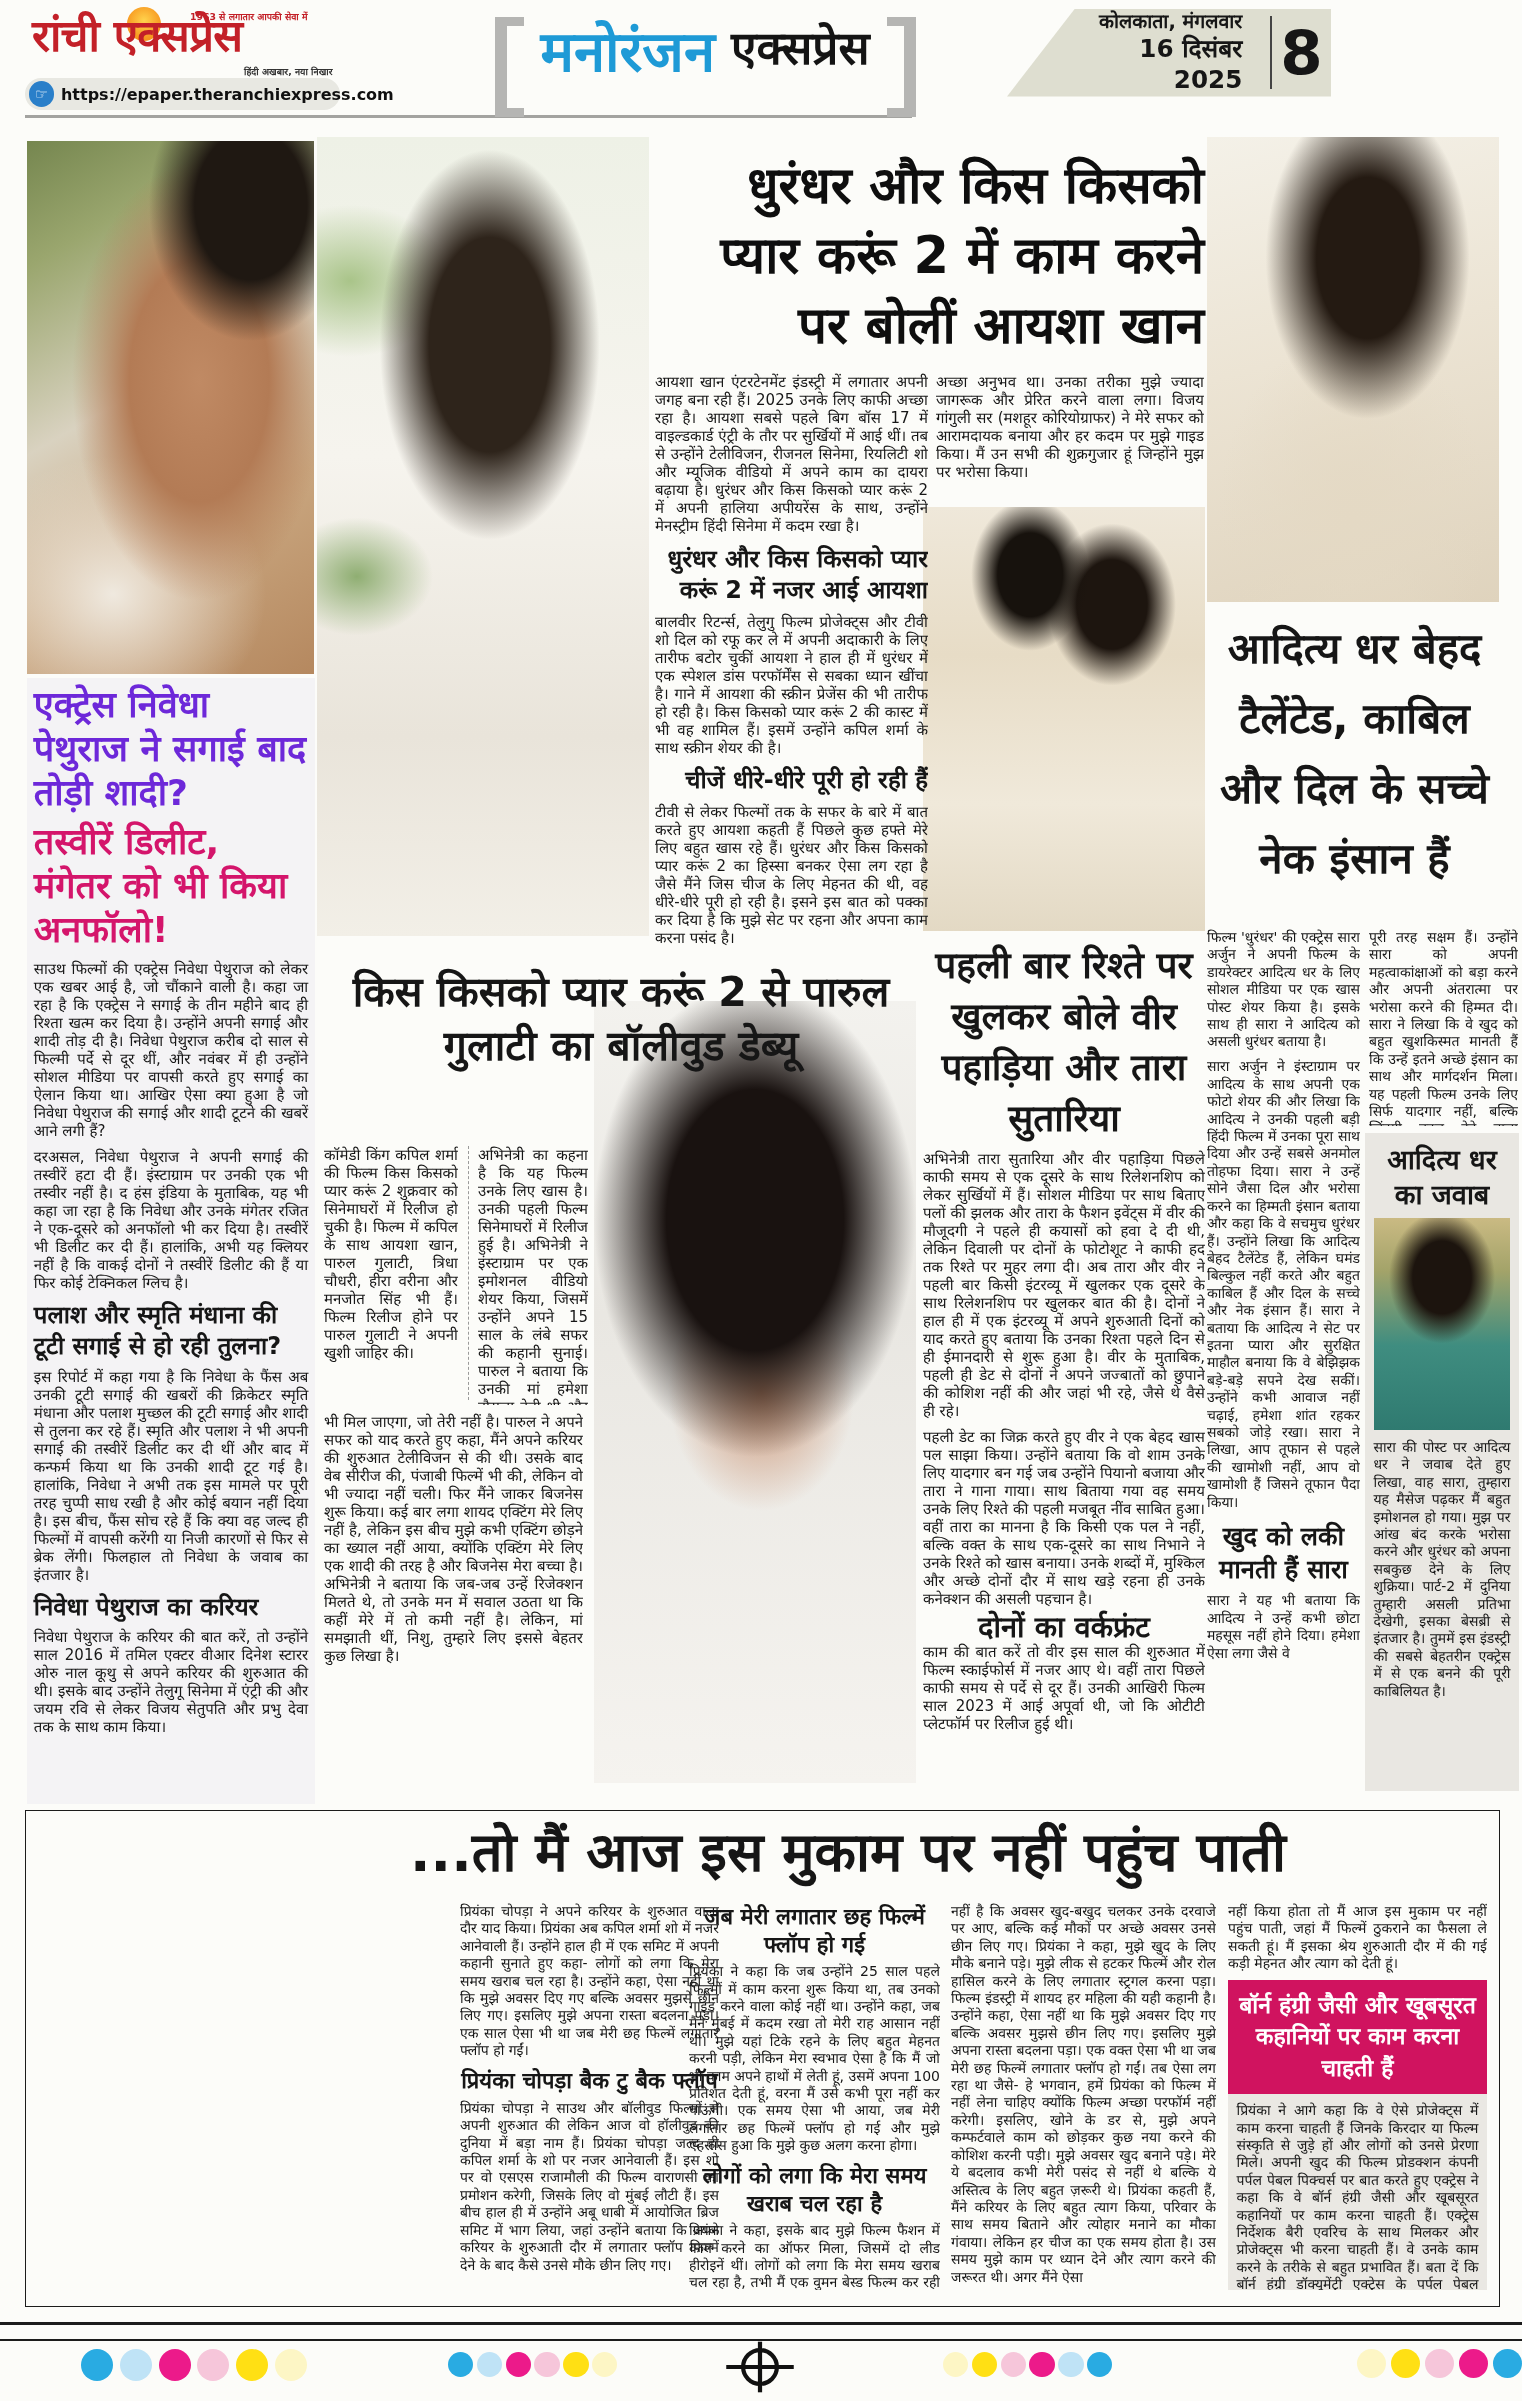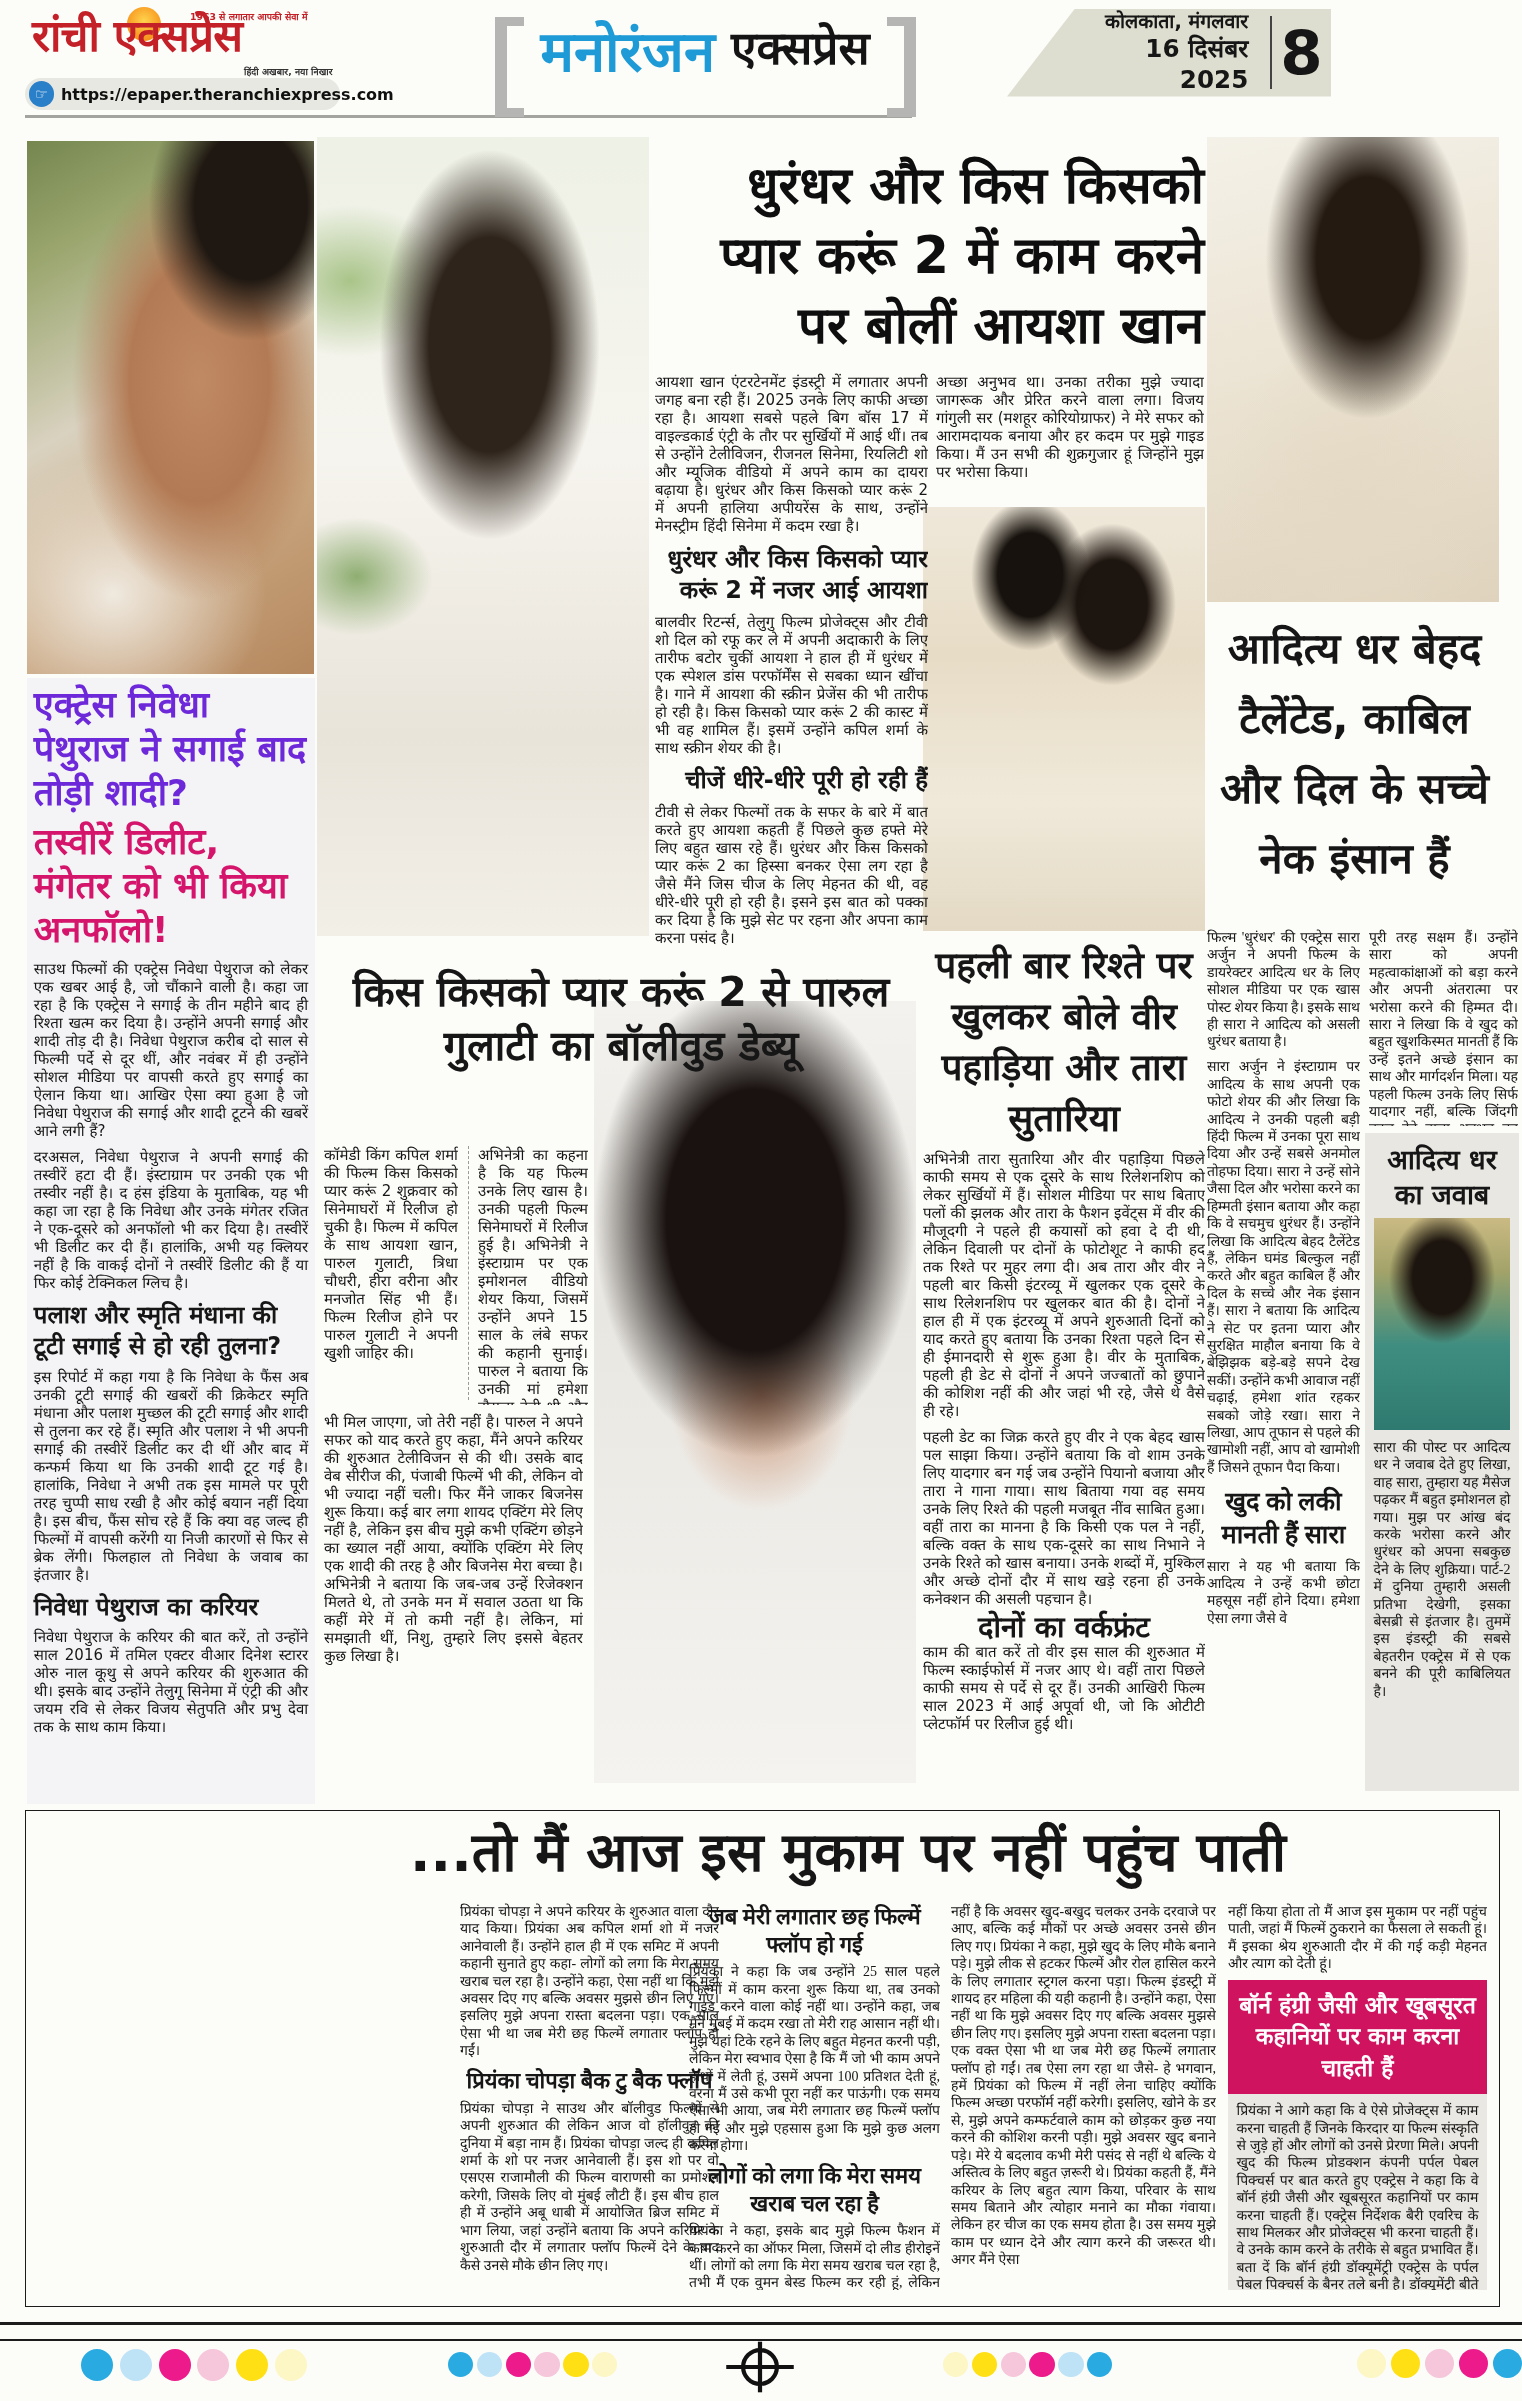--- a/index.html
+++ b/index.html
@@ -1,41 +1,41 @@
 <!DOCTYPE html>
 <html style="font-size:13.6px"><head>
 <meta charset="utf-8">
 <style>
   html,body{margin:0;padding:0;background:#888;}
   .page{position:relative;width:1523px;height:2401px;background:#fcfcf9;
         font-family:"DejaVu Sans",sans-serif;color:#161616;overflow:hidden;margin:0 auto;}
   .abs{position:absolute;}
   p{margin:0 0 7.6px;text-align:justify;}
   .body-sm{font-size:15px;line-height:18px;}
-  .body-xs{font-size:14px;line-height:17.4px;font-family:Liberation Serif, serif;}
+  .body-xs{font-size:14px;line-height:17.4px;}
 
   
   .logo-text{font-size:44px;font-weight:900;color:#c32028;letter-spacing:-0.8px;position:relative;z-index:2;line-height:1.1;}
   .sun{width:34px;height:34px;border-radius:50%;background:radial-gradient(circle at 50% 40%,#ffd34d 0%,#f7941d 70%);z-index:1;}
   .tag-top{font-size:9.3px;font-weight:700;color:#c32028;white-space:nowrap;}
   .tag-bottom{font-size:9.3px;font-weight:700;color:#333;white-space:nowrap;}
   .url-pill{display:flex;align-items:center;gap:6.8px;background:#e8e8e2;border-radius:17px;
             padding:3.4px 13.6px 3.4px 3.4px;width:315px;height:32px;box-sizing:border-box;}
   .click-ic{width:25.4px;height:25.4px;border-radius:50%;background:#2a7fc9;color:#fff;display:flex;
             align-items:center;justify-content:center;font-size:14.4px;flex:0 0 25.4px;}
   .url-text{font-size:16px;font-weight:800;color:#101010;white-space:nowrap;}
   .hdr-rule{height:2.5px;background:#a3a3a0;}
   .bracket{width:29px;height:100px;border-left:12.7px solid #b5b5b3;border-top:9.3px solid #b5b5b3;border-bottom:9.3px solid #b5b5b3;box-sizing:border-box;}
   .bracket.r{transform:scaleX(-1);}
   .sect-wrap{display:flex;align-items:flex-start;gap:16px;justify-content:center;}
   .sect-blue{font-size:56px;font-weight:900;color:#1e9ad6;line-height:1.15;}
   .sect-black{font-size:46px;font-weight:900;color:#141414;line-height:1.25;}
   .date-box{background:#deded0;clip-path:polygon(68px 0,100% 0,100% 100%,0 100%);
             display:flex;align-items:center;box-sizing:border-box;padding-left:76px;}
-  .date-lines{flex:1;text-align:right;padding-right:22px;font-weight:800;line-height:1.25;}
+  .date-lines{flex:1;text-align:right;padding-right:28px;font-weight:800;line-height:1.25;}
   .date-l1{font-size:19.5px;}
   .date-l2{font-size:24.6px;}
   .date-div{width:1.7px;background:#444;height:73px;}
   .page-num{width:59px;text-align:center;font-size:61px;font-weight:900;line-height:1;}
 
   
   .photo{position:absolute;}
   .ph-nivetha{background:
     radial-gradient(ellipse 102px 136px at 78% 12%,#1f1812 0%,#1f1812 55%,rgba(31,24,18,0) 100%),
     radial-gradient(ellipse 127px 220px at 60% 45%,#c08a64 0%,#b37b55 55%,rgba(179,123,85,0) 100%),

